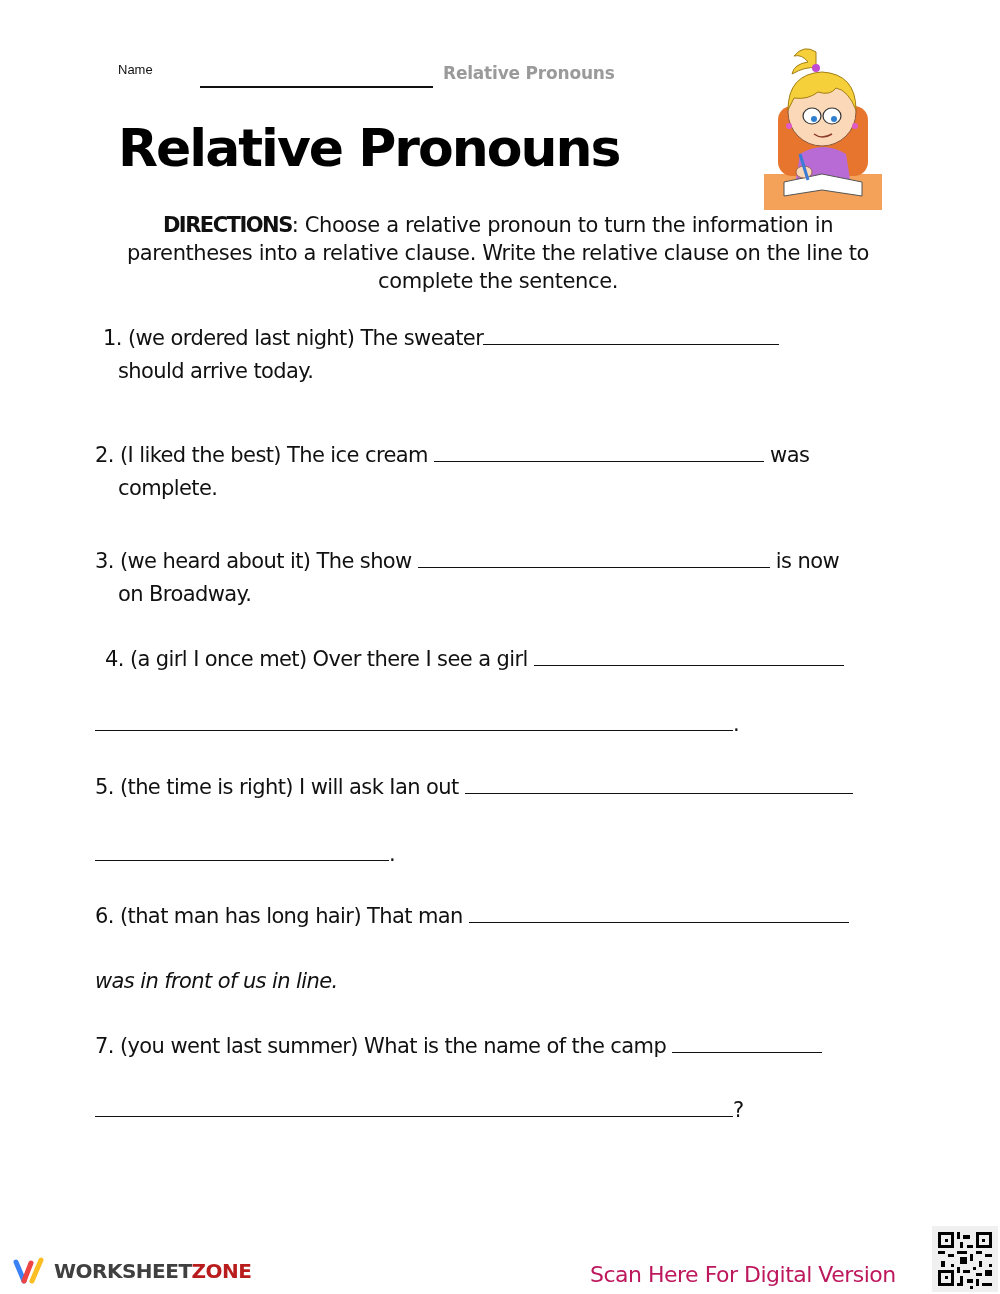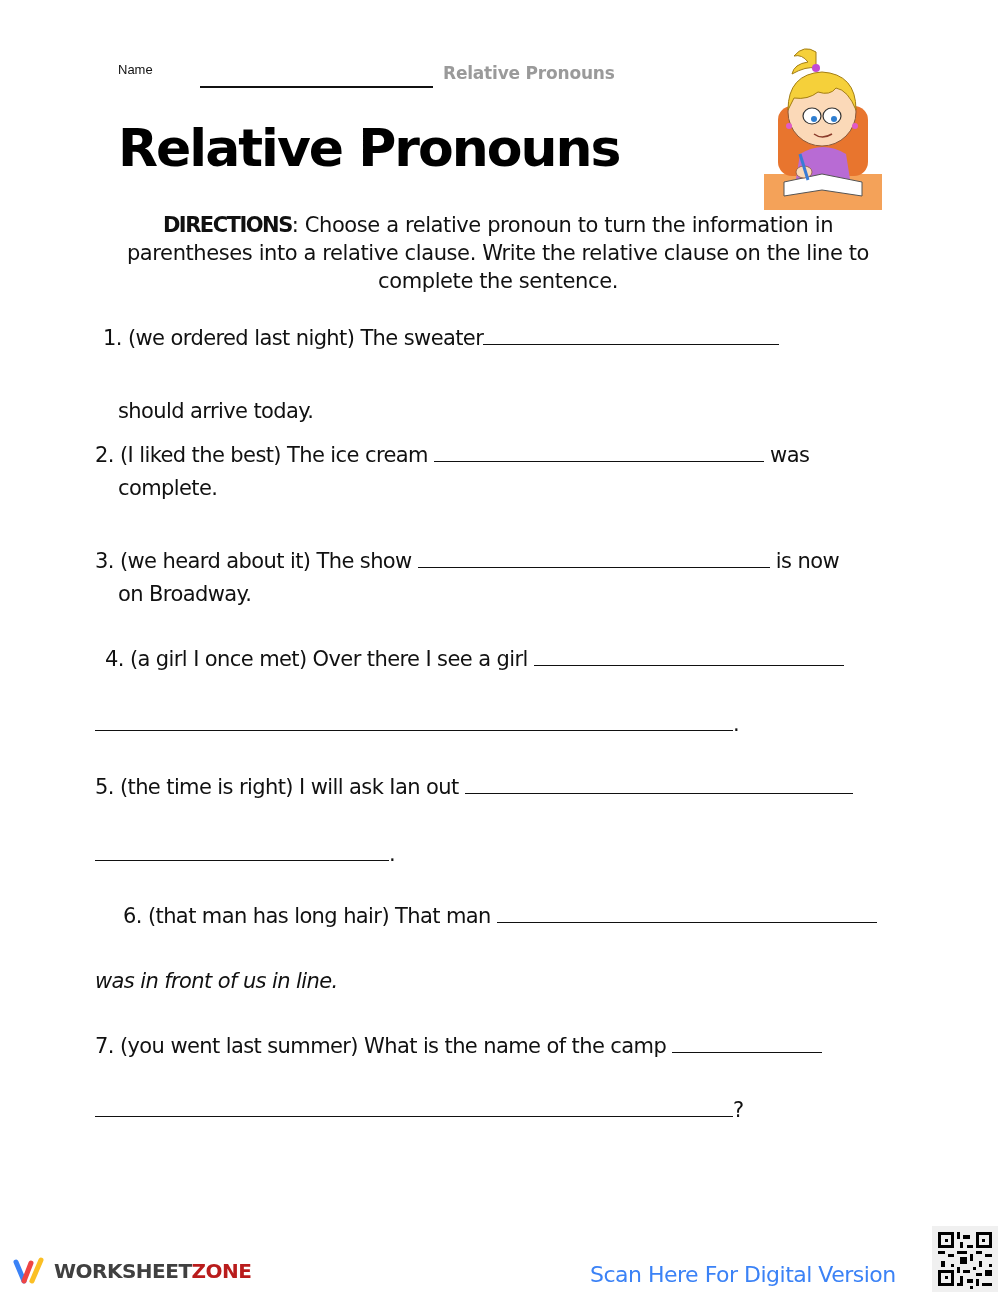--- a/index.html
+++ b/index.html
@@ -14,21 +14,21 @@
     .title { left: 118px; top: 118px; font-size: 52px; font-weight: bold; color: #000; letter-spacing: -2px; font-family: "DejaVu Sans", sans-serif; }
     .illustration { left: 764px; top: 44px; width: 118px; height: 166px; }
     .directions { left: 118px; top: 211px; width: 760px; font-size: 21px; line-height: 28px; letter-spacing: -0.4px; text-align: center; }
     .directions b { font-weight: bold; letter-spacing: -1.5px; }
     .q { font-size: 21px; letter-spacing: -0.6px; line-height: 28px; white-space: nowrap; }
     .blank { display: inline-block; border-bottom: 1.5px solid #111; height: 20px; vertical-align: baseline; }
     .footer-logo { left: 12px; top: 1256px; display: flex; align-items: center; gap: 8px; }
     .logo-text { font-size: 20px; font-weight: bold; letter-spacing: -0.5px; font-family: "DejaVu Sans", sans-serif; }
     .logo-text .ws { color: #404040; }
     .logo-text .zone { color: #b91c1c; }
-    .scan-text { left: 590px; top: 1262px; font-size: 22px; color: #3b82f6; font-family: "DejaVu Sans", sans-serif; letter-spacing: -0.5px; }
+    .scan-text { left: 590px; top: 1262px; font-size: 22px; color: #be185d; font-family: "DejaVu Sans", sans-serif; letter-spacing: -0.5px; }
     .qr { left: 932px; top: 1226px; width: 66px; height: 66px; background: #f0f0f0; }
   </style>
 </head>
 <body>
 
 <div class="abs name-label">Name</div>
 <div class="abs name-line"></div>
 <div class="abs header-tag">Relative Pronouns</div>
 
 <h1 class="abs title" style="margin:0;">Relative Pronouns</h1>
@@ -67,21 +67,21 @@
 </div>
 
 <div class="abs directions">
   <b>DIRECTIONS</b><span>: Choose a relative pronoun to turn the information in parentheses into a relative clause. Write the relative clause on the line to complete the sentence.</span>
 </div>
 
 <div class="abs q" style="left:103px; top:324px;">
   <span>1.</span>
   <span>(we ordered last night) The sweater</span><span class="blank" style="width:296px;"></span>
 </div>
-<div class="abs q" style="left:118px; top:357px;margin-top:40px;">should arrive today.</div>
+<div class="abs q" style="left:118px; top:357px;">should arrive today.</div>
 
 <div class="abs q" style="left:95px; top:441px;">
   <span>2.</span>
   <span>(I liked the best) The ice cream</span>
   <span class="blank" style="width:330px;"></span>
   <span>was</span>
 </div>
 <div class="abs q" style="left:118px; top:474px;">complete.</div>
 
 <div class="abs q" style="left:95px; top:547px;">
@@ -103,21 +103,21 @@
 
 <div class="abs q" style="left:95px; top:773px;">
   <span>5.</span>
   <span>(the time is right) I will ask Ian out</span>
   <span class="blank" style="width:388px;"></span>
 </div>
 <div class="abs q" style="left:95px; top:840px;">
   <span class="blank" style="width:294px;"></span><span>.</span>
 </div>
 
-<div class="abs q" style="left:95px; top:902px;margin-left:28px;">
+<div class="abs q" style="left:95px; top:902px;">
   <span>6.</span>
   <span>(that man has long hair) That man</span>
   <span class="blank" style="width:380px;"></span>
 </div>
 <div class="abs q" style="left:95px; top:967px;font-style:italic;">was in front of us in line.</div>
 
 <div class="abs q" style="left:95px; top:1032px;">
   <span>7.</span>
   <span>(you went last summer) What is the name of the camp</span>
   <span class="blank" style="width:150px;"></span>

